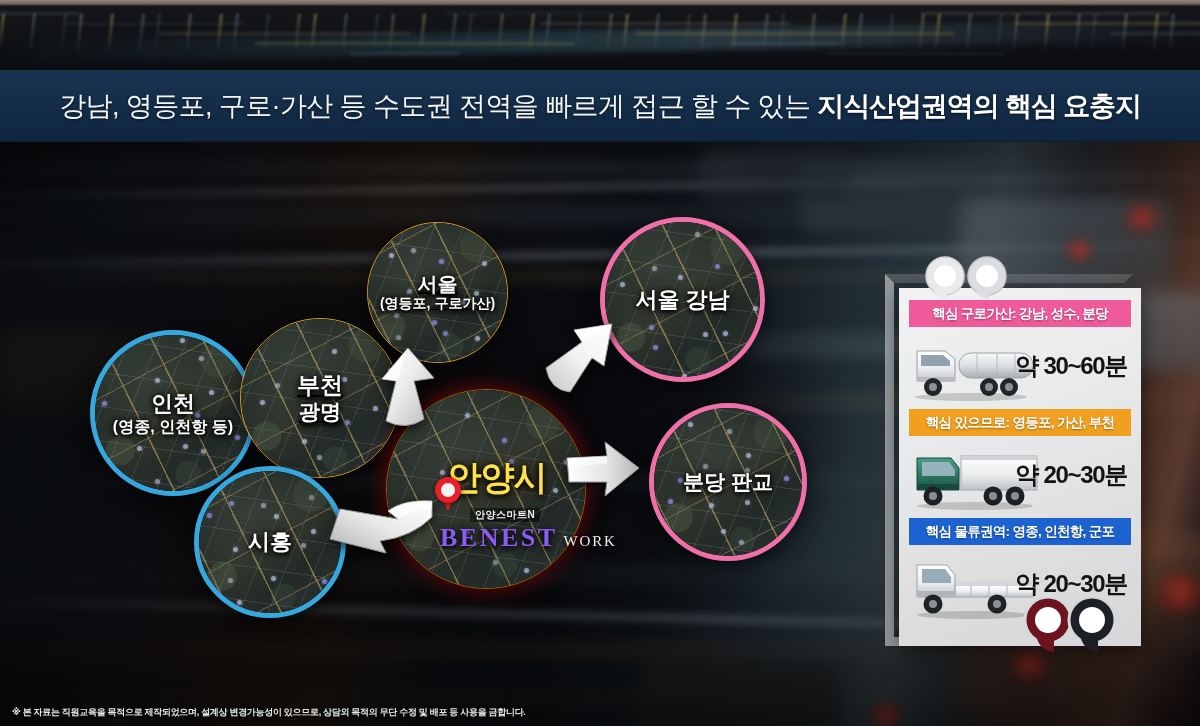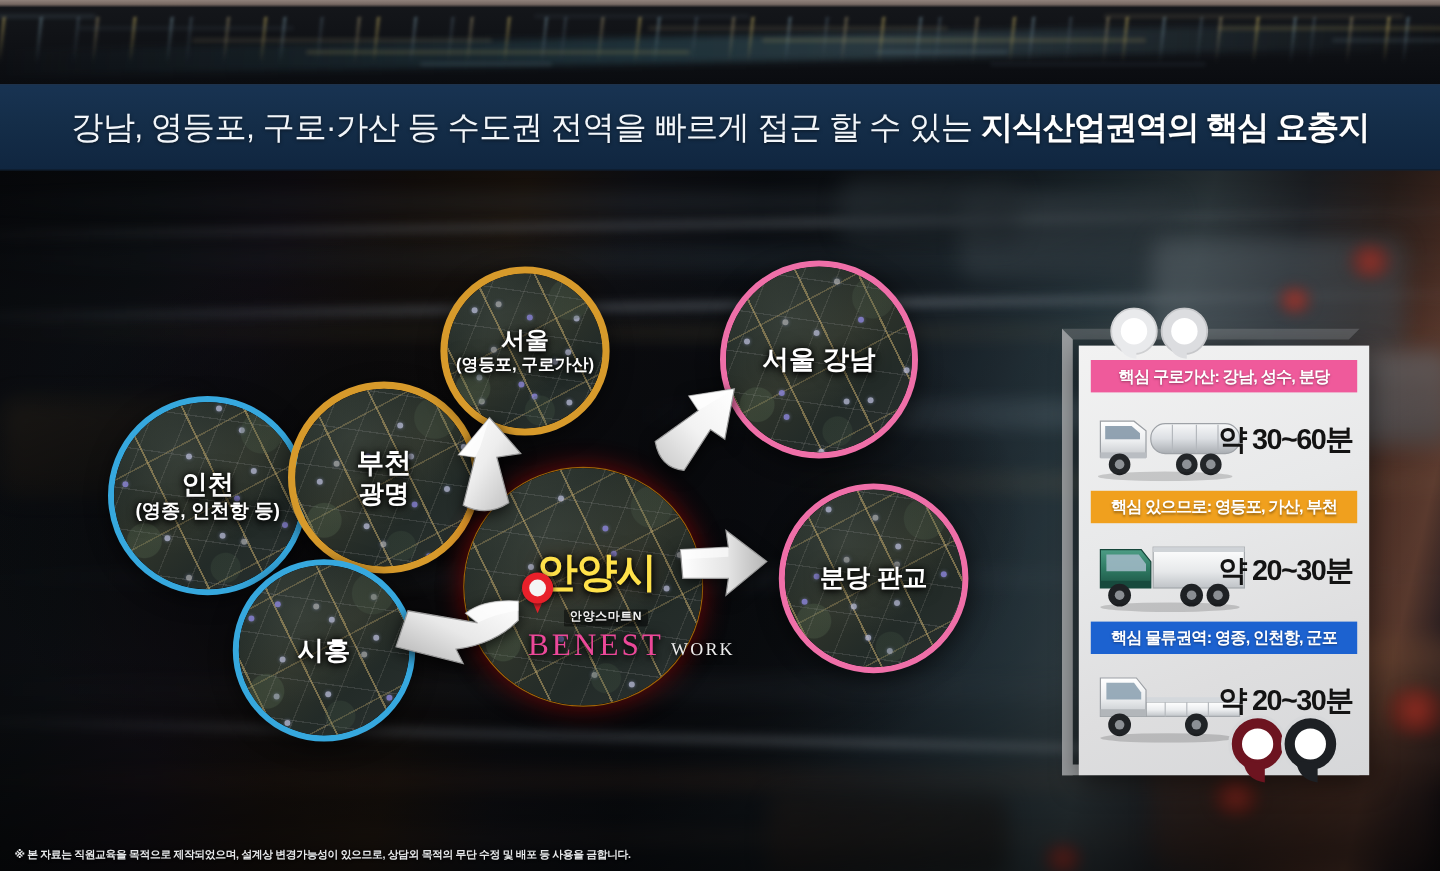--- a/index.html
+++ b/index.html
@@ -197,21 +197,21 @@
   }
   .circle-label .sub {
     display: block;
     font-size: .73em;
     font-weight: 700;
     margin-top: 1px;
   }
 
   
   .ring-blue   { border: 5px solid #36a8de; }
-  .ring-gold   { border: 6px solid #e5e5e5; }
+  .ring-gold   { border: 1px solid #e5e5e5; text-decoration: underline; }
   .ring-pink   { border: 5px solid #ef6fa8; }
   .ring-red    { border: 1px solid #a16207; box-shadow: 0 0 22px rgba(244,13,13,.45), 0 4px 20px rgba(0,0,0,.6); }
 
   
   #circle-anyang .circle-label {
     color: #ffe14a;
     font-size: 34px;
     letter-spacing: -1px;
     text-shadow: 0 0 5px rgba(0,0,0,1), 0 3px 7px rgba(0,0,0,.95), 0 0 18px rgba(60,30,0,.8);
   }
@@ -265,23 +265,23 @@
     text-shadow: 0 1px 2px rgba(0,0,0,.9);
   }
   .benest-logo .bl-main {
     display: block;
     margin-top: 3px;
     white-space: nowrap;
   }
   .benest-logo .bl-main .bn {
     font-family: "Liberation Serif", "DejaVu Serif", serif;
     font-size: 26px;
-    font-weight: 400;
+    font-weight: 700;
     letter-spacing: 2.5px;
-    color: #ec4899;
+    color: #8b5cf6;
     text-shadow: 0 2px 5px rgba(0,0,0,.95), 0 0 10px rgba(0,0,0,.8);
   }
   .benest-logo .bl-main .wk {
     font-family: "Liberation Serif", "DejaVu Serif", serif;
     font-size: 15px;
     font-weight: 400;
     letter-spacing: 1.8px;
     color: #ededed;
     margin-left: 6px;
     text-shadow: 0 2px 5px rgba(0,0,0,.95);

